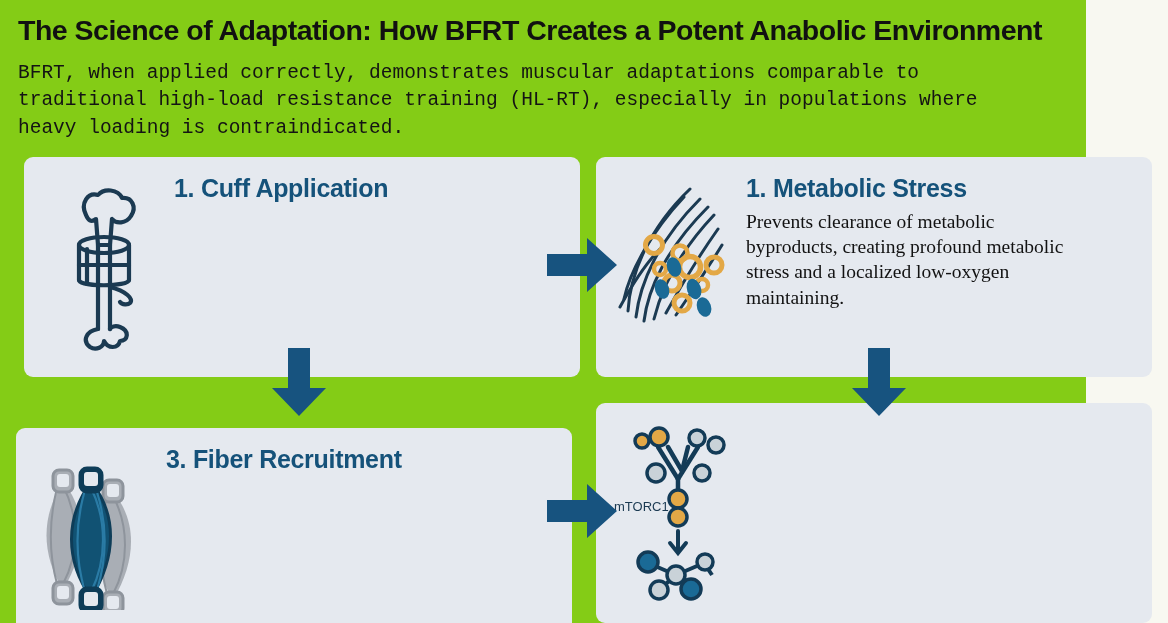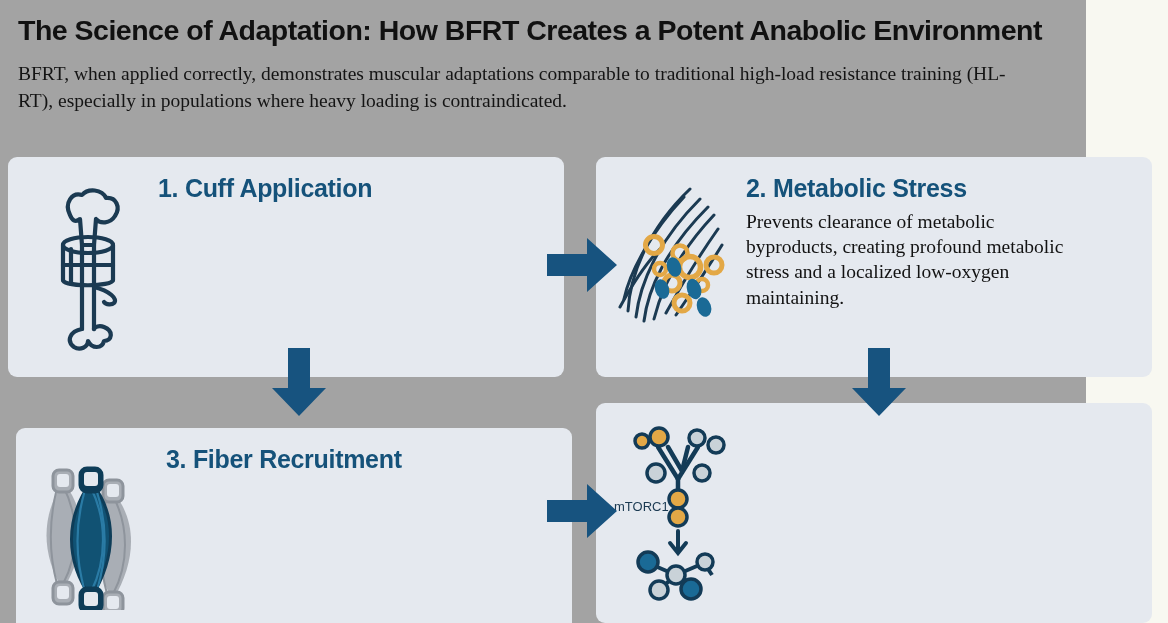--- a/index.html
+++ b/index.html
@@ -10,21 +10,21 @@
     width: 1168px;
     height: 623px;
     background: #f8f8f1;
     font-family: "Liberation Serif", "DejaVu Serif", serif;
     overflow: hidden;
   }
   #page {
     position: relative;
     width: 1086px;
     height: 623px;
-    background: #a3a3a3;
+    background: #84cc16;
     box-sizing: border-box;
   }
 
   
   #header {
     position: absolute;
     left: 18px;
     top: 14px;
     width: 1136px;
   }
@@ -33,36 +33,36 @@
     font-weight: bold;
     font-size: 28.5px;
     letter-spacing: -0.5px;
     color: #111111;
     line-height: 1.15;
     margin: 0;
     white-space: nowrap;
   }
   #subtitle {
     margin: 13px 0 0 0;
-    font-family: Liberation Serif, serif;
+    font-family: Liberation Mono, monospace;
     font-size: 19.5px;
     line-height: 1.42;
     color: #141414;
     max-width: 1020px;
   }
 
   
   .card {
     position: absolute;
     background: #e5e9ef;
     border-radius: 9px;
     box-sizing: border-box;
     overflow: hidden;
   }
-  #card-1 { left: 8px;  top: 157px; width: 556px; height: 220px; }
+  #card-1 { left: 24px;  top: 157px; width: 556px; height: 220px; }
   #card-2 { left: 596px; top: 157px; width: 556px; height: 220px; }
   #card-3 { left: 16px;  top: 405px; width: 556px; height: 220px; margin-top: 23px; }
   #card-4 { left: 596px; top: 403px; width: 556px; height: 220px; }
 
   .card-inner {
     display: flex;
     flex-direction: row;
     align-items: flex-start;
     height: 100%;
     padding: 18px 14px 10px 14px;
@@ -188,21 +188,21 @@
             <circle cx="68" cy="124" r="8" fill="none" stroke="#e3a846" stroke-width="5"></circle>
 
             <ellipse cx="60" cy="88" rx="7" ry="10" fill="#1a6a96" transform="rotate(-18 60 88)"></ellipse>
             <ellipse cx="48" cy="110" rx="7" ry="10" fill="#1a6a96" transform="rotate(-18 48 110)"></ellipse>
             <ellipse cx="80" cy="110" rx="7" ry="10.5" fill="#1a6a96" transform="rotate(-18 80 110)"></ellipse>
             <ellipse cx="90" cy="128" rx="7" ry="10" fill="#1a6a96" transform="rotate(-18 90 128)"></ellipse>
           </g>
         </svg>
       </div>
       <div class="card-body">
-        <h2 class="card-heading">2. Metabolic Stress</h2>
+        <h2 class="card-heading">1. Metabolic Stress</h2>
         <p class="card-text">Prevents clearance of metabolic byproducts, creating profound metabolic stress and a localized low-oxygen maintaining.</p>
       </div>
     </div>
   </div>
 
   <div class="card" id="card-3">
     <div class="card-inner">
       <div class="card-icon">
         <svg width="126" height="150" viewBox="0 0 126 150" aria-hidden="true">
 

